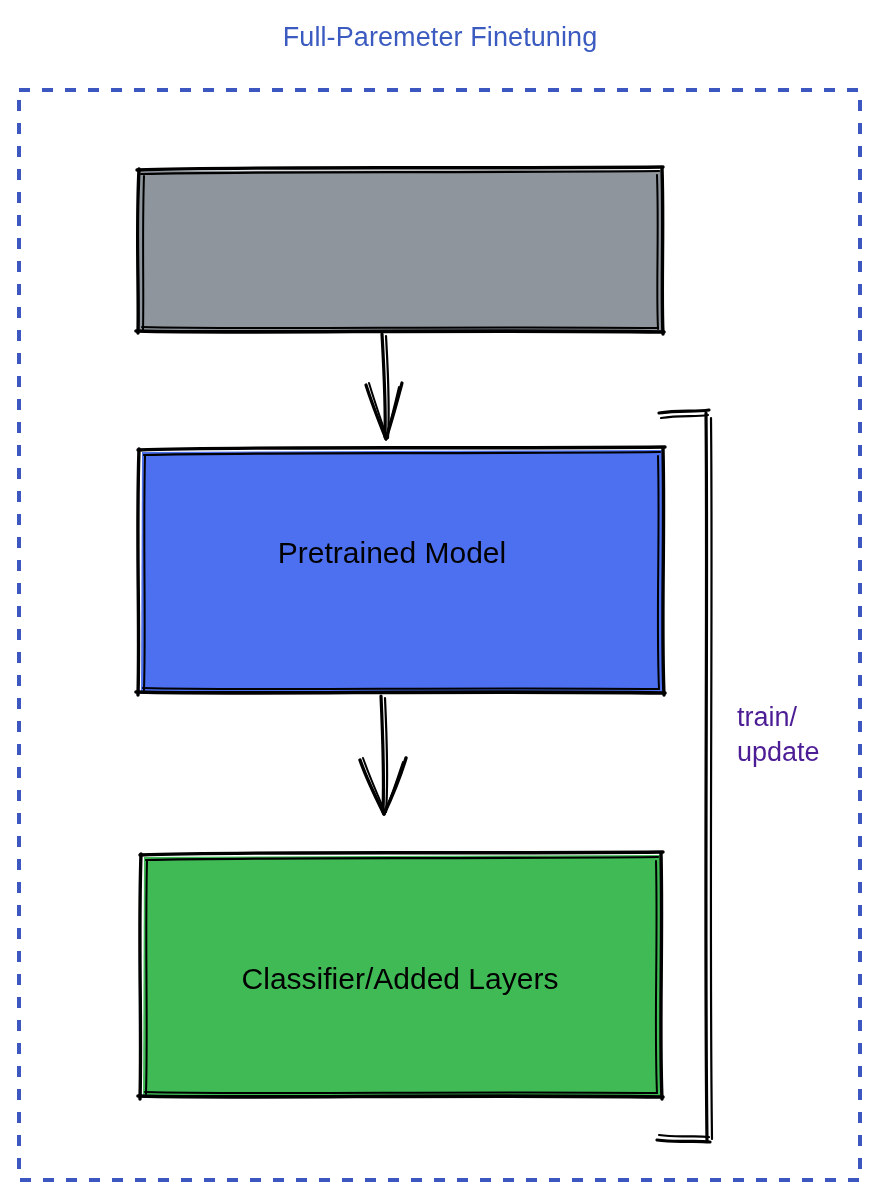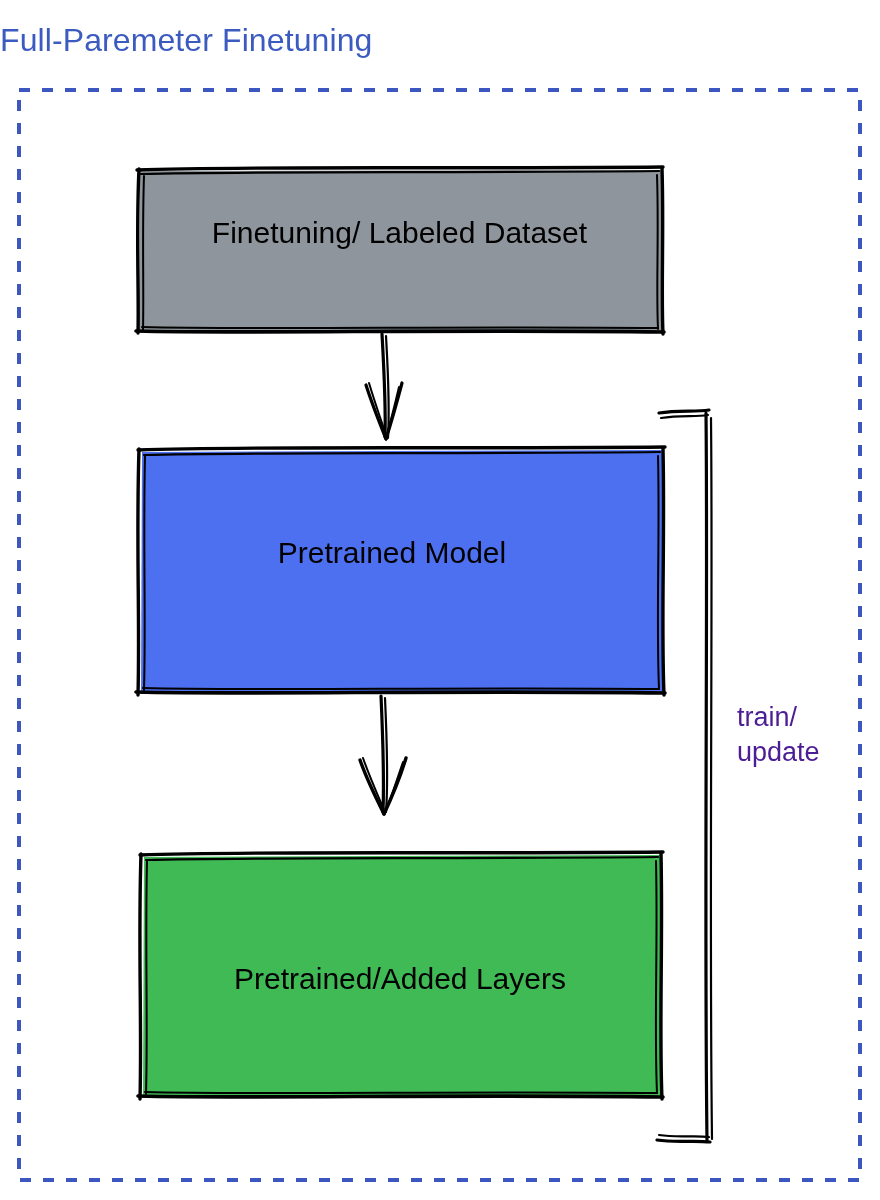--- a/index.html
+++ b/index.html
@@ -22,22 +22,22 @@
     left: 0;
     top: 0;
     width: 880px;
     height: 1200px;
   }
   .diagram-title {
     position: absolute;
     left: 0;
     top: 22px;
     width: 880px;
-    text-align: left;
-    font-size: 32px;
+    text-align: center;
+    font-size: 27px;
     color: #3b5bc0;
     font-family: "Liberation Sans", sans-serif;
     letter-spacing: 0.1px;
     white-space: nowrap;
   }
   .node-label {
     position: absolute;
     text-align: center;
     color: #000000;
     font-family: "Liberation Sans", sans-serif;
@@ -134,22 +134,21 @@
 
       <path d="M 706,413 C 708,600 704,900 707,1141" fill="none" stroke="#000000" stroke-width="3.2" stroke-linecap="round"></path>
       <path d="M 711,418 C 713,602 709,900 712,1139" fill="none" stroke="#000000" stroke-width="2.2" stroke-linecap="round"></path>
 
       <path d="M 657,1140 C 676,1143 694,1140 710,1142" fill="none" stroke="#000000" stroke-width="3.2" stroke-linecap="round"></path>
       <path d="M 659,1135 C 678,1138 695,1135 709,1137" fill="none" stroke="#000000" stroke-width="2.2" stroke-linecap="round"></path>
     </g>
 
   </svg>
 
-  <div class="node-label" id="label-dataset">Finetuning/ Labeled Dataset</div>
 
   <div class="node-label" id="label-pretrained">Pretrained Model</div>
 
-  <div class="node-label" id="label-classifier">Pretrained/Added Layers</div>
+  <div class="node-label" id="label-classifier">Classifier/Added Layers</div>
 
   <div class="edge-label" id="label-train-update">train/
 update</div>
 
 </div>
 
 </body></html>

